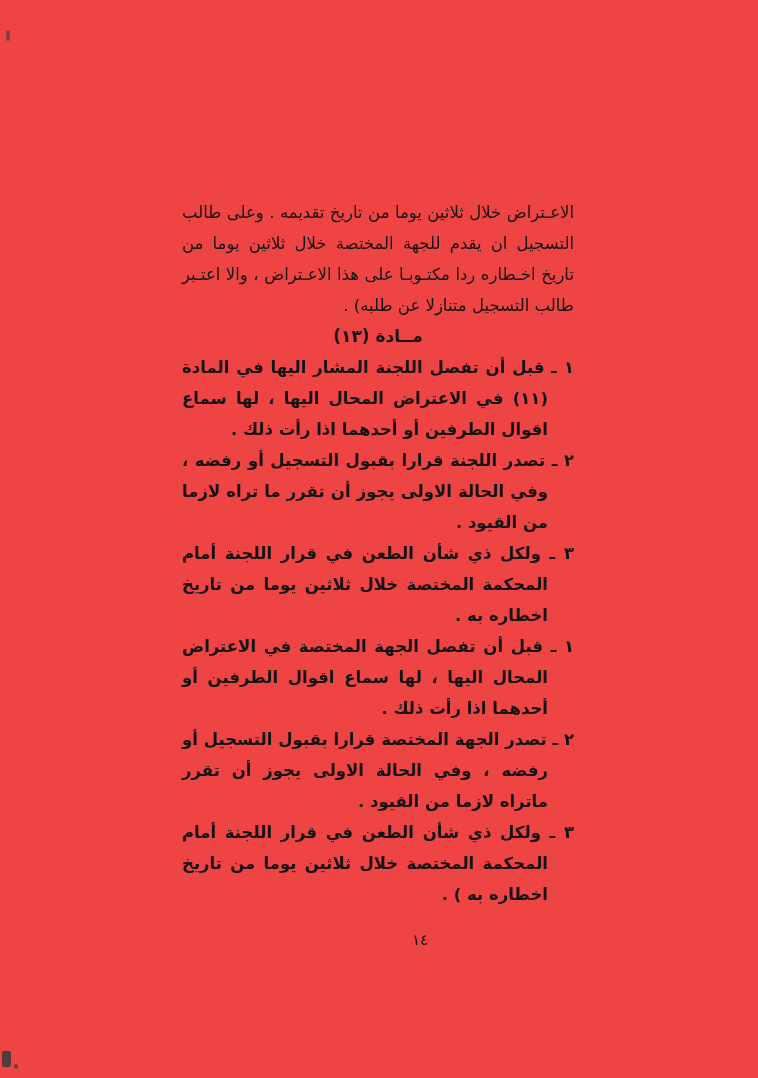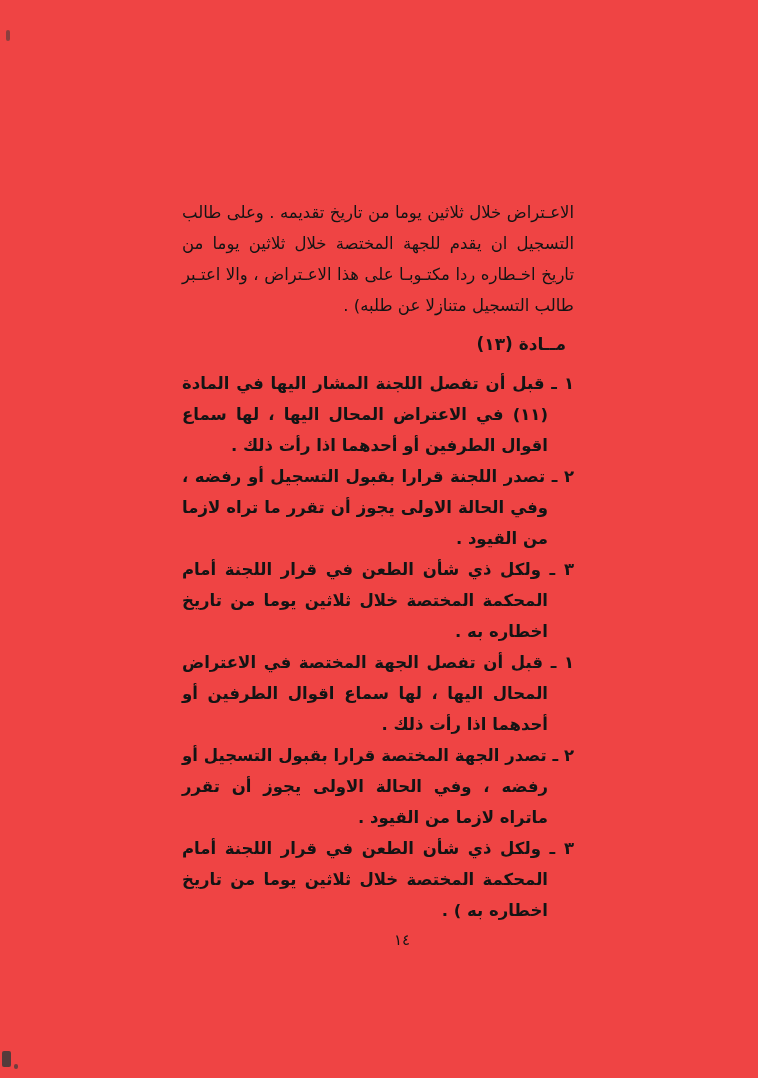--- a/index.html
+++ b/index.html
@@ -24,41 +24,41 @@
     direction: rtl;
     font-size: 16.5px;
     line-height: 31px;
     text-align: justify;
   }
   .para {
     margin: 0;
     text-align: justify;
   }
   .heading {
-    margin: 8px;
+    margin: 0;
     font-size: 17px;
     font-weight: bold;
-    text-align: right;
+    text-align: center;
     line-height: 31px;
   }
   .alt-heading {
     margin: 0;
     text-align: right;
   }
   .item {
     margin: 0;
     padding-right: 26px;
     text-indent: -26px;
     text-align: justify;
     font-weight: bold;
   }
   .page-number {
     position: absolute;
     top: 930px;
-    left: 372px;
+    left: 390px;
     width: 60px;
     text-align: center;
     direction: rtl;
     font-size: 15px;
     line-height: 20px;
     color: #141414;
   }
   
   .artifact {
     position: absolute;

